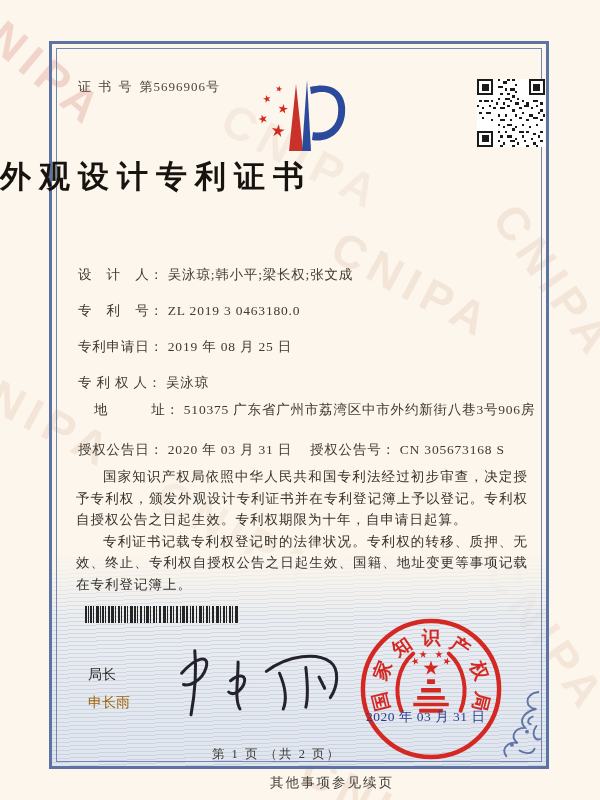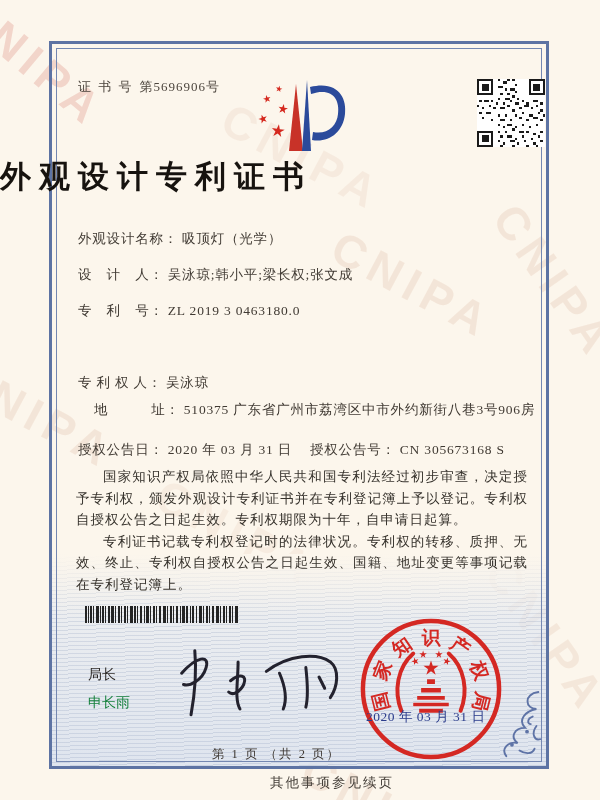--- a/index.html
+++ b/index.html
@@ -25,21 +25,21 @@
   .certno .num{margin-left:6px;letter-spacing:1px;margin-top:37px;}
   .title{left:0;width:600px;top:156px;text-align:left;font-size:31px;font-weight:bold;
          letter-spacing:8px;color:#17130f;}
   .field{left:78px;width:452px;font-size:13.5px;letter-spacing:.8px;color:#403a33;white-space:nowrap;}
   .field .lbl{margin-right:4px;}
   .grant-no{left:310px;}
   .paras{left:76px;top:466px;width:452px;font-size:13.5px;line-height:21.5px;
          letter-spacing:1px;color:#36322c;text-align:justify;}
   .paras p{margin:0;text-indent:2em;}
   .issuer-title{left:88px;top:666px;font-size:14px;font-family:"Liberation Sans","DejaVu Sans",sans-serif;color:#2c2926;z-index:3;}
-  .issuer-name{left:88px;top:694px;font-size:14px;font-family:"Liberation Sans","DejaVu Sans",sans-serif;color:#15803d;z-index:3;}
+  .issuer-name{left:88px;top:694px;font-size:14px;font-family:"Liberation Sans","DejaVu Sans",sans-serif;color:#a16207;z-index:3;}
   .seal-date{left:366px;top:708px;font-size:13.5px;letter-spacing:.5px;color:#2b3c8c;z-index:5;}
   .pageinfo{left:0;width:553px;top:746px;text-align:center;font-size:12.5px;letter-spacing:2px;color:#3c3630;}
   .note{left:0;width:600px;top:774px;text-align:center;font-size:13.5px;letter-spacing:2px;color:#46403a;z-index:3;margin-left:32px;}
   svg{display:block;}
 </style>
 </head>
 <body>
 
 <div id="page">
 
@@ -101,28 +101,28 @@
           M9,22h1v1h-1z M12,22h1v1h-1z M15,21h1v1h-1z M18,22h2v1h-2z M21,22h1v1h-1z M24,23h1v1h-1z M27,22h1v1h-1z
           M10,24h1v1h-1z M13,24h2v1h-2z M16,25h1v1h-1z M19,24h1v1h-1z M23,25h1v1h-1z M26,24h1v1h-1z
           M9,26h1v1h-1z M11,27h1v1h-1z M14,26h2v1h-2z M17,27h1v1h-1z M20,26h1v1h-1z M24,27h1v1h-1z M27,26h1v1h-1z
           M10,28h1v1h-1z M15,28h1v1h-1z M21,28h1v1h-1z M25,28h1v1h-1z"></path>
       </g>
     </svg>
   </div>
 
   <div class="abs title">外观设计专利证书</div>
 
-  <div class="abs field" style="top:230px;">
-    <span class="lbl">外观设计名称：</span><span>吸顶灯（光学）</span>
-  </div>
   <div class="abs field" style="top:266px;">
     <span class="lbl">设　计　人：</span><span>吴泳琼;韩小平;梁长权;张文成</span>
   </div>
   <div class="abs field" style="top:302px;">
     <span class="lbl">专　利　号：</span><span>ZL 2019 3 0463180.0</span>
+  </div>
+  <div class="abs field" style="top:338px;">
+    <span class="lbl">专利申请日：</span><span>2019 年 08 月 25 日</span>
   </div>
   <div class="abs field" style="top:374px;">
     <span class="lbl">专 利 权 人：</span><span>吴泳琼</span>
   </div>
   <div class="abs field" style="top:401px;margin-left:16px;">
     <span class="lbl">地　　　址：</span><span>510375 广东省广州市荔湾区中市外约新街八巷3号906房</span>
   </div>
   <div class="abs field" style="top:441px;">
     <span class="lbl">授权公告日：</span><span>2020 年 03 月 31 日</span>
   </div>

